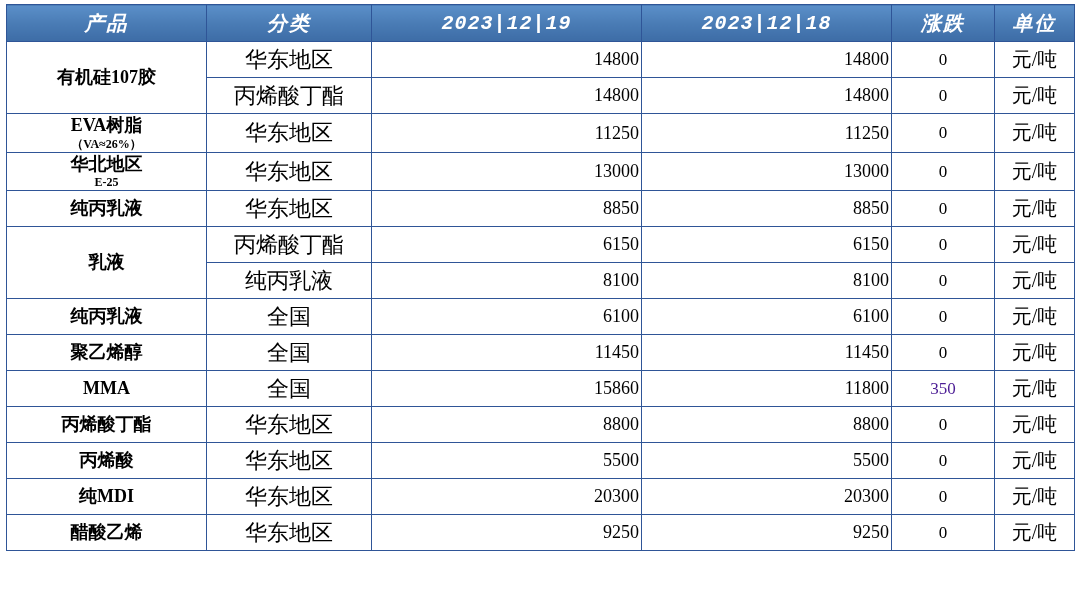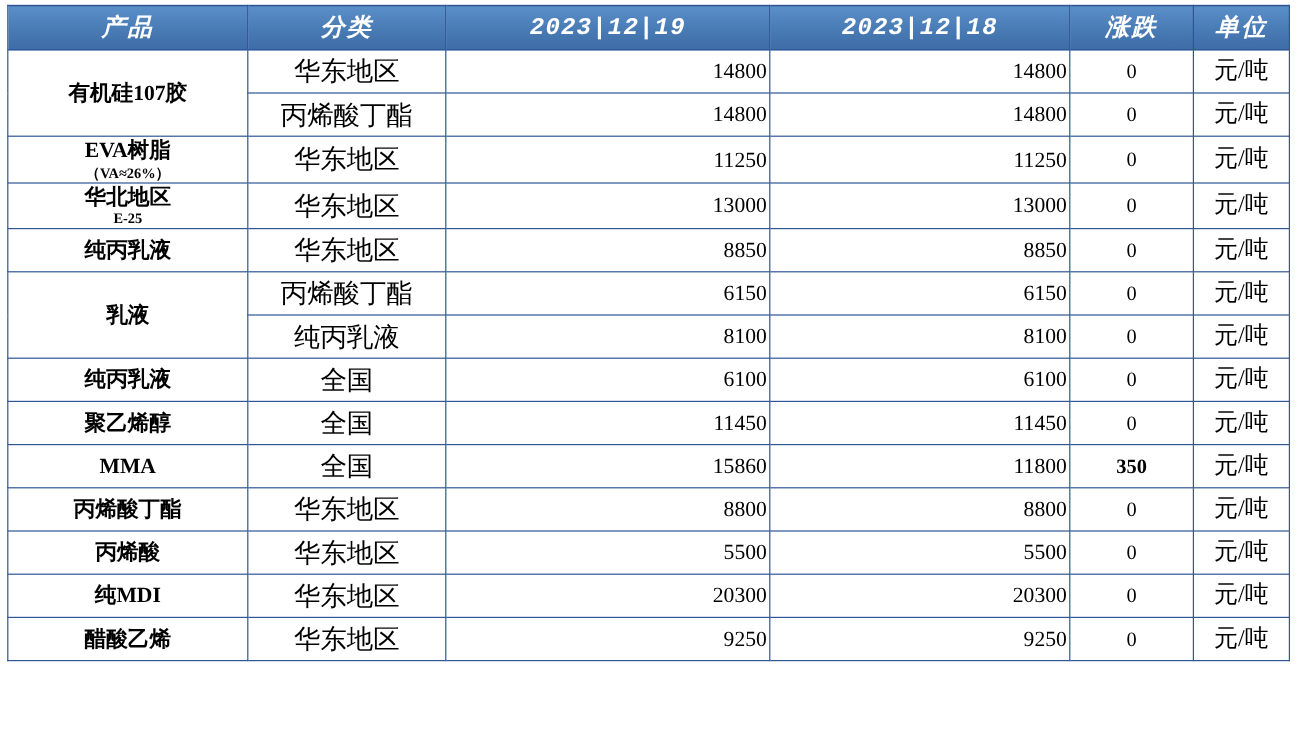--- a/index.html
+++ b/index.html
@@ -68,21 +68,21 @@
     font-size: 12px;
     font-weight: bold;
     letter-spacing: 0;
   }
   td.product .line2 {
     display: block;
   }
   td.category { font-size: 22px; }
   td.value { font-size: 18px; text-align: right; }
   td.change { font-size: 17px; }
-  td.change.up { color: #000000; font-weight: bold; }
+  td.change.up { color: #4c1d95; }
   td.unit { font-size: 20px; }
 </style>
 </head>
 <body>
 
 <div class="sheet">
   <table class="price-table">
     <colgroup>
       <col class="c-product">
       <col class="c-category">

